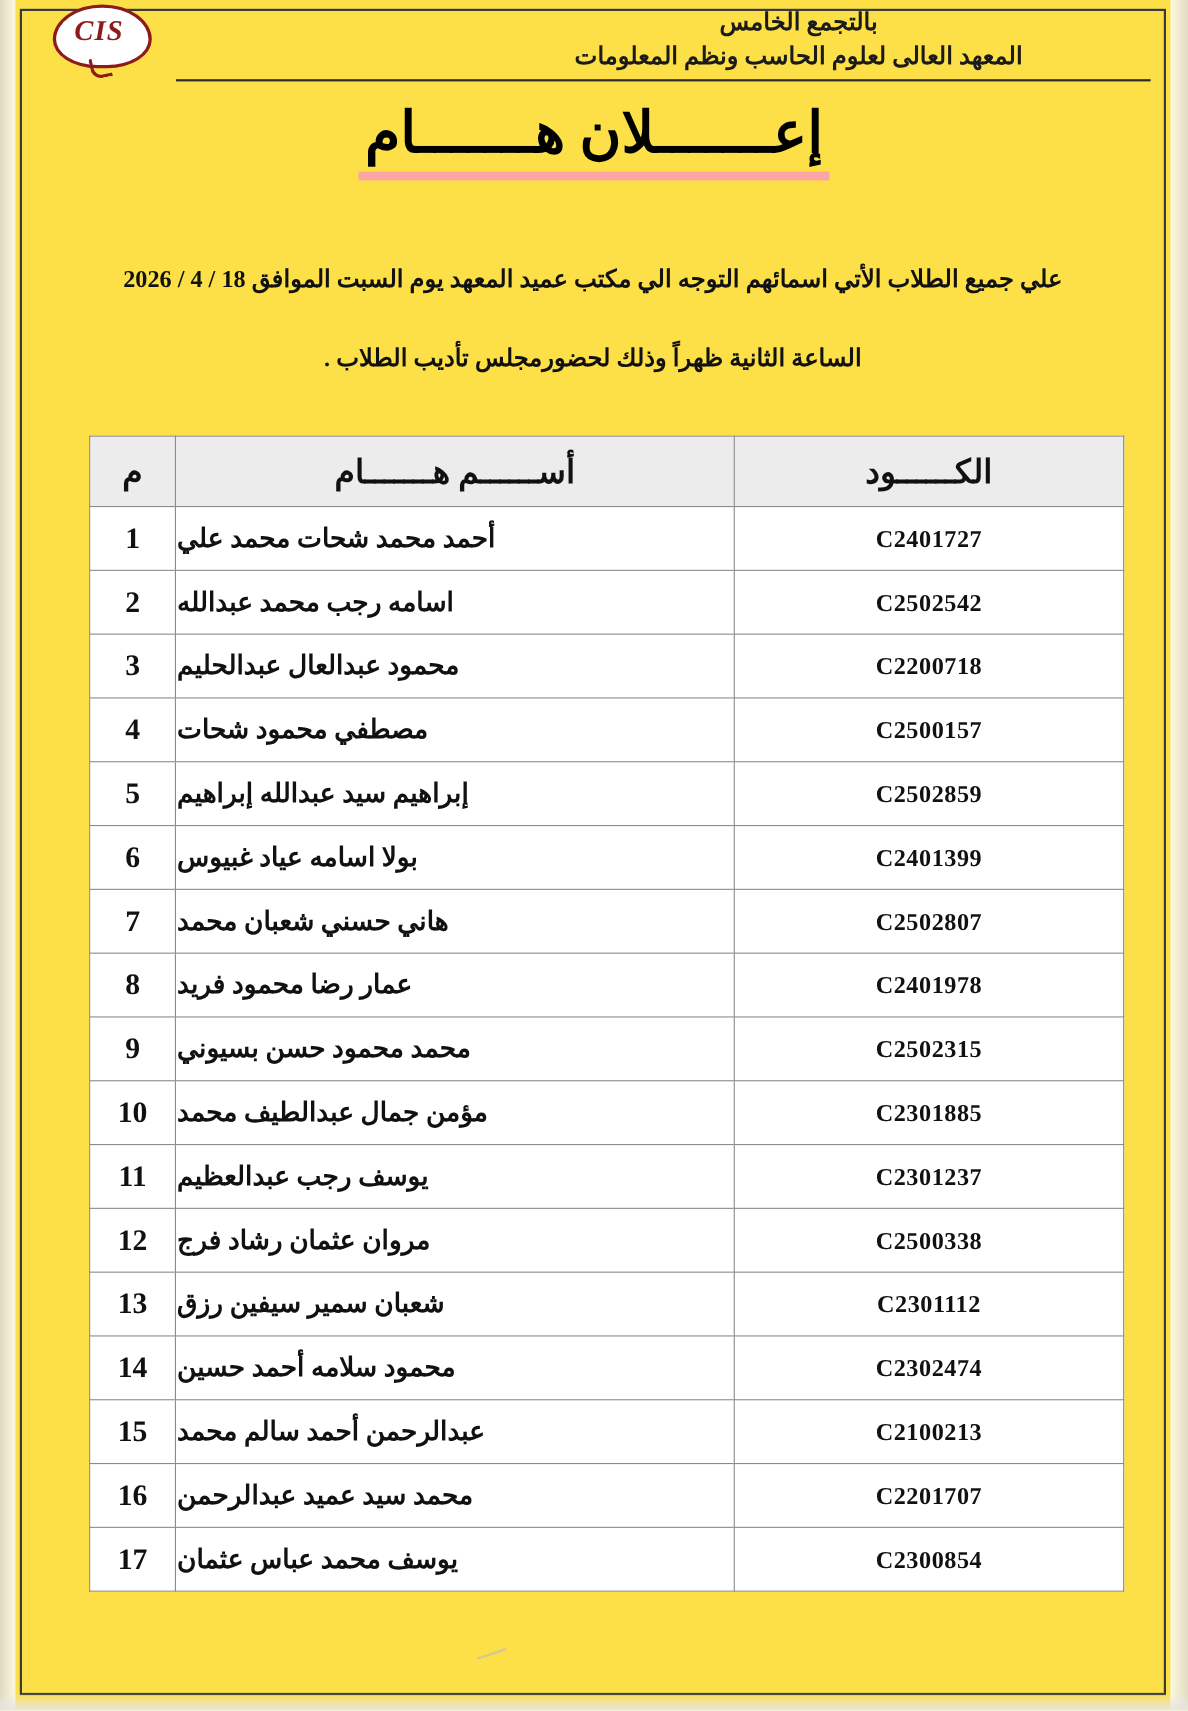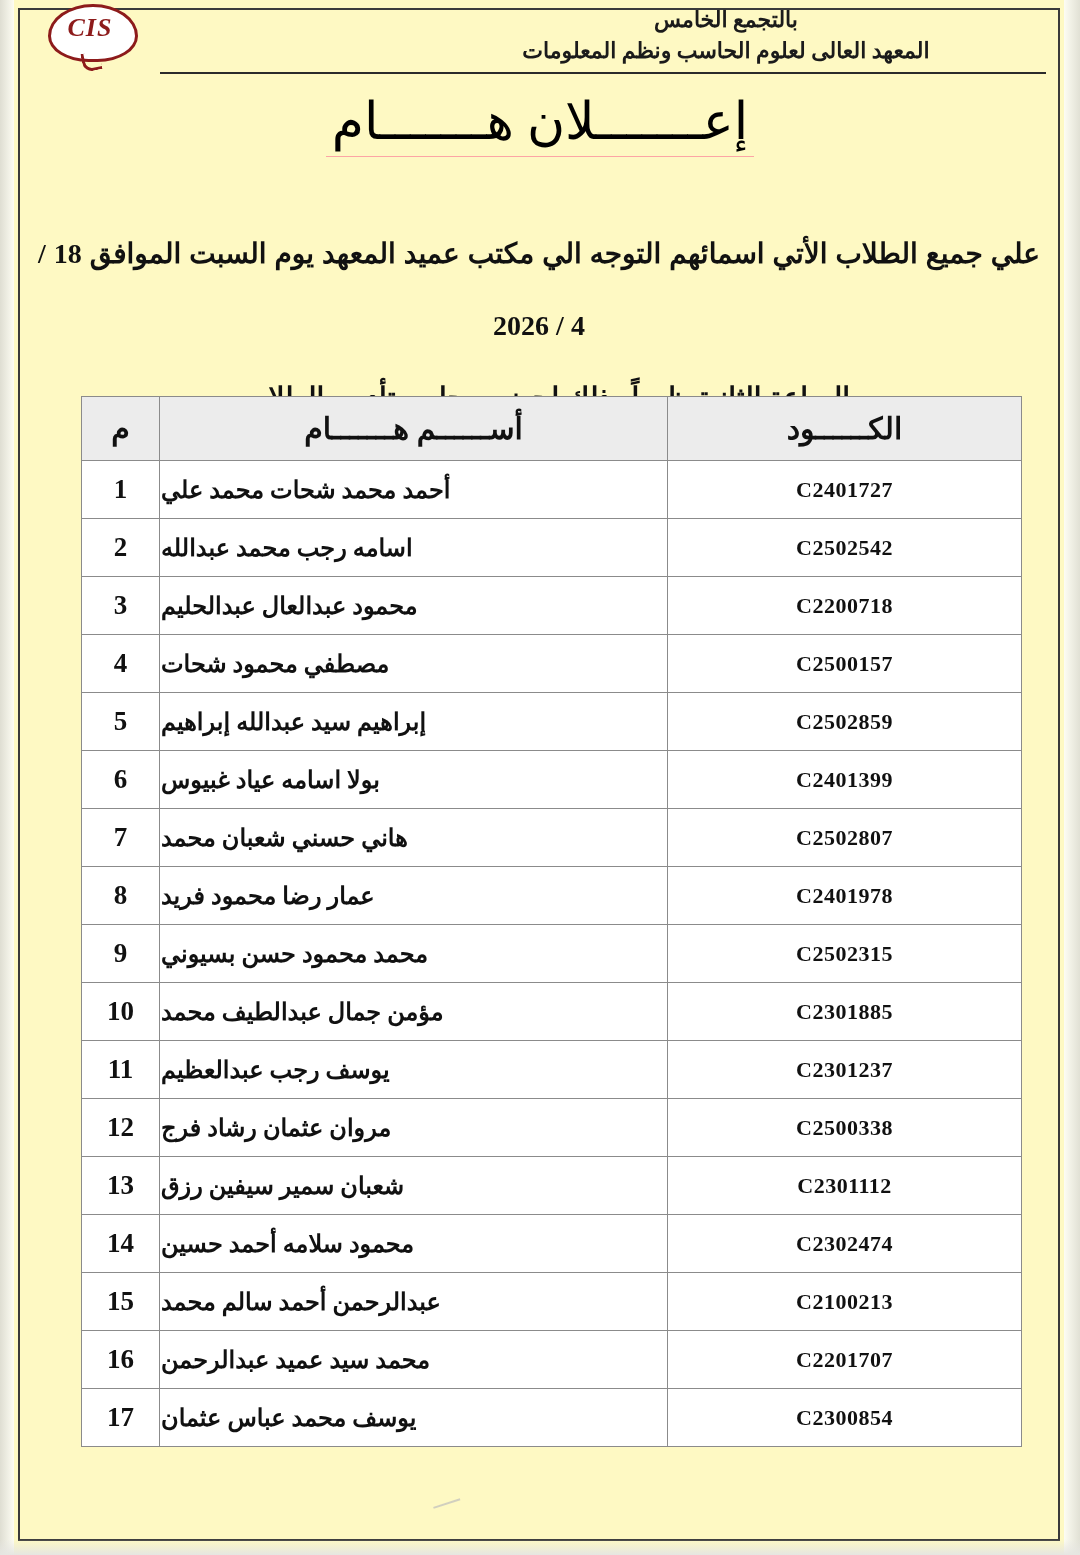--- a/index.html
+++ b/index.html
@@ -13,21 +13,21 @@
     position: relative;
     font-family: "Liberation Serif", "DejaVu Serif", serif;
     color: #111;
     overflow: hidden;
   }
 
   
   .sheet {
     position: absolute;
     inset: 0;
-    background: #fef9c3;
+    background: #fde047;
     box-sizing: border-box;
   }
   .scan-edge-left {
     position: absolute;
     left: 0; top: 0; bottom: 0;
     width: 14px;
     background: linear-gradient(to right, #d9d9d5, #fdfdfb);
     opacity: .85;
   }
   .scan-edge-right {
@@ -118,38 +118,38 @@
   .title-wrap {
     position: absolute;
     top: 92px;
     left: 0;
     right: 0;
     text-align: center;
   }
   .title {
     display: inline-block;
     font-family: "Liberation Serif", serif;
-    font-weight: normal;
+    font-weight: bold;
     font-size: 52px;
     line-height: 60px;
     color: #000;
     letter-spacing: 1px;
-    border-bottom: 1px solid #fca5a5;
+    border-bottom: 8px solid #fca5a5;
     padding: 0 6px 4px 6px;
   }
 
   
   .para {
     position: absolute;
     top: 218px;
     left: 38px;
     right: 40px;
     font-family: "Liberation Serif", serif;
     font-weight: bold;
-    font-size: 28px;
+    font-size: 22px;
     line-height: 72px;
     text-align: center;
     color: #111;
   }
   .para .line1 { display: block; text-align: justify; text-align-last: center; }
   .para .line2 { display: block; }
 
   
   table.roster {
     position: absolute;

